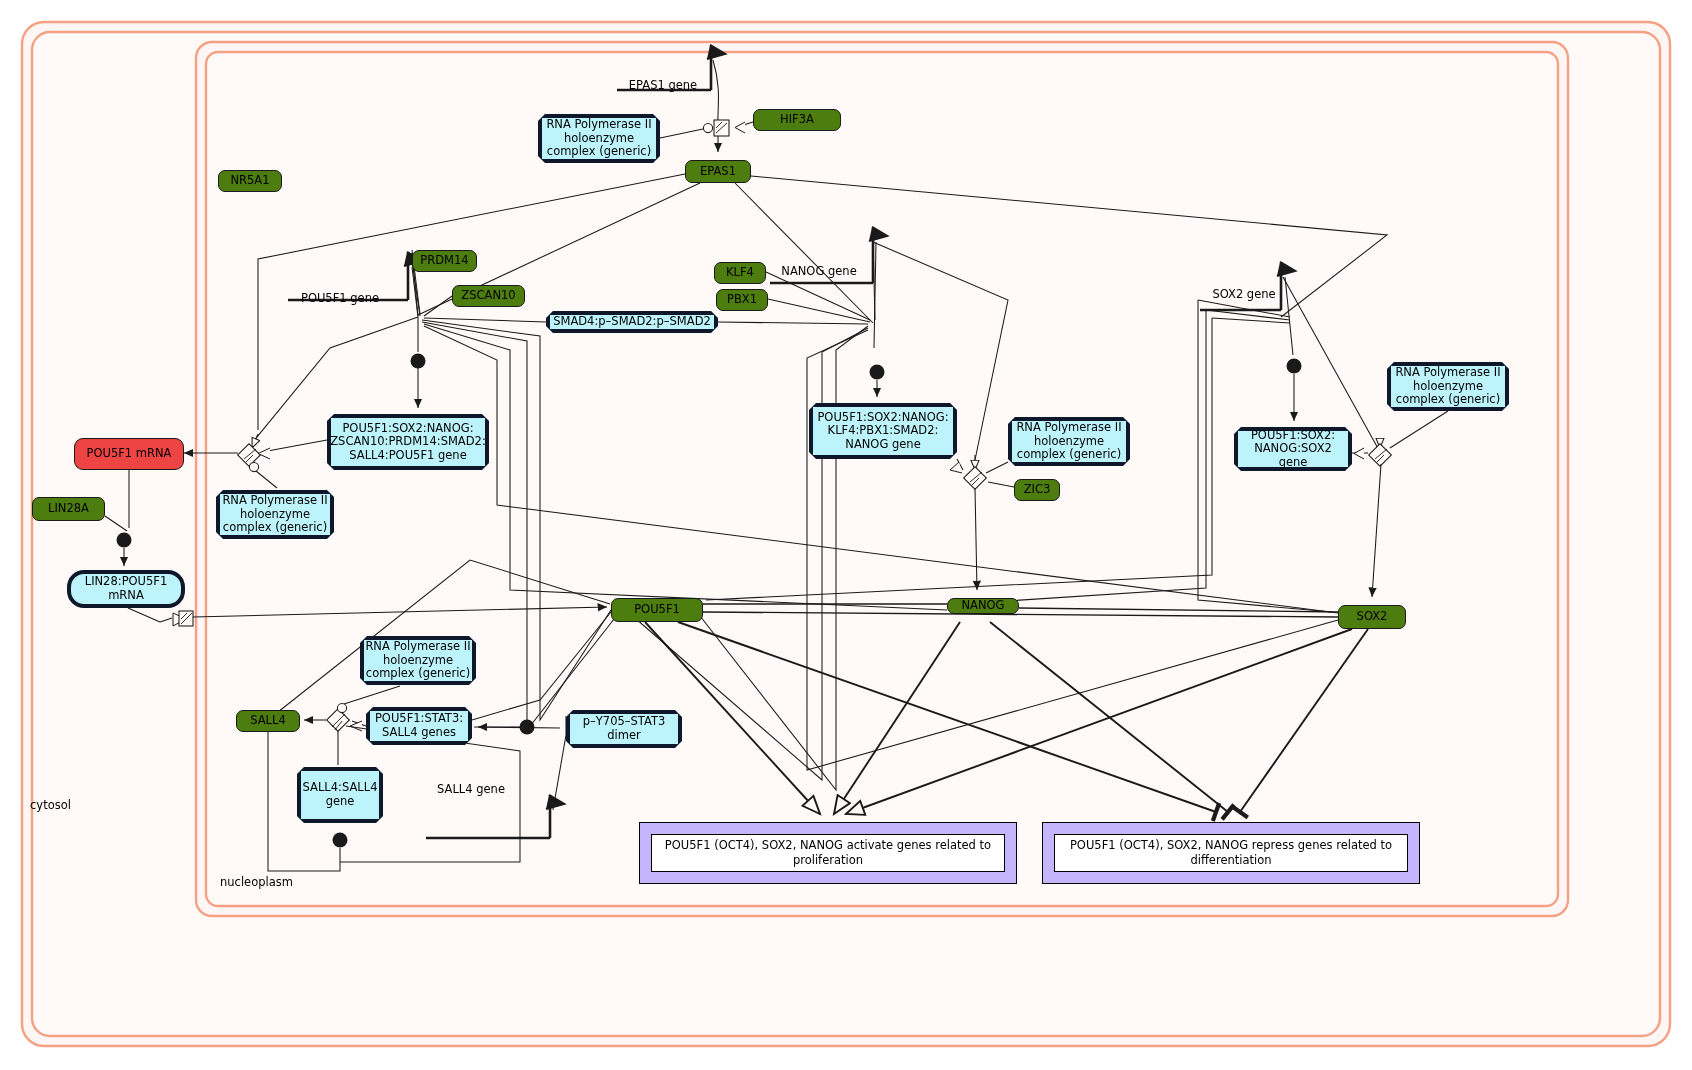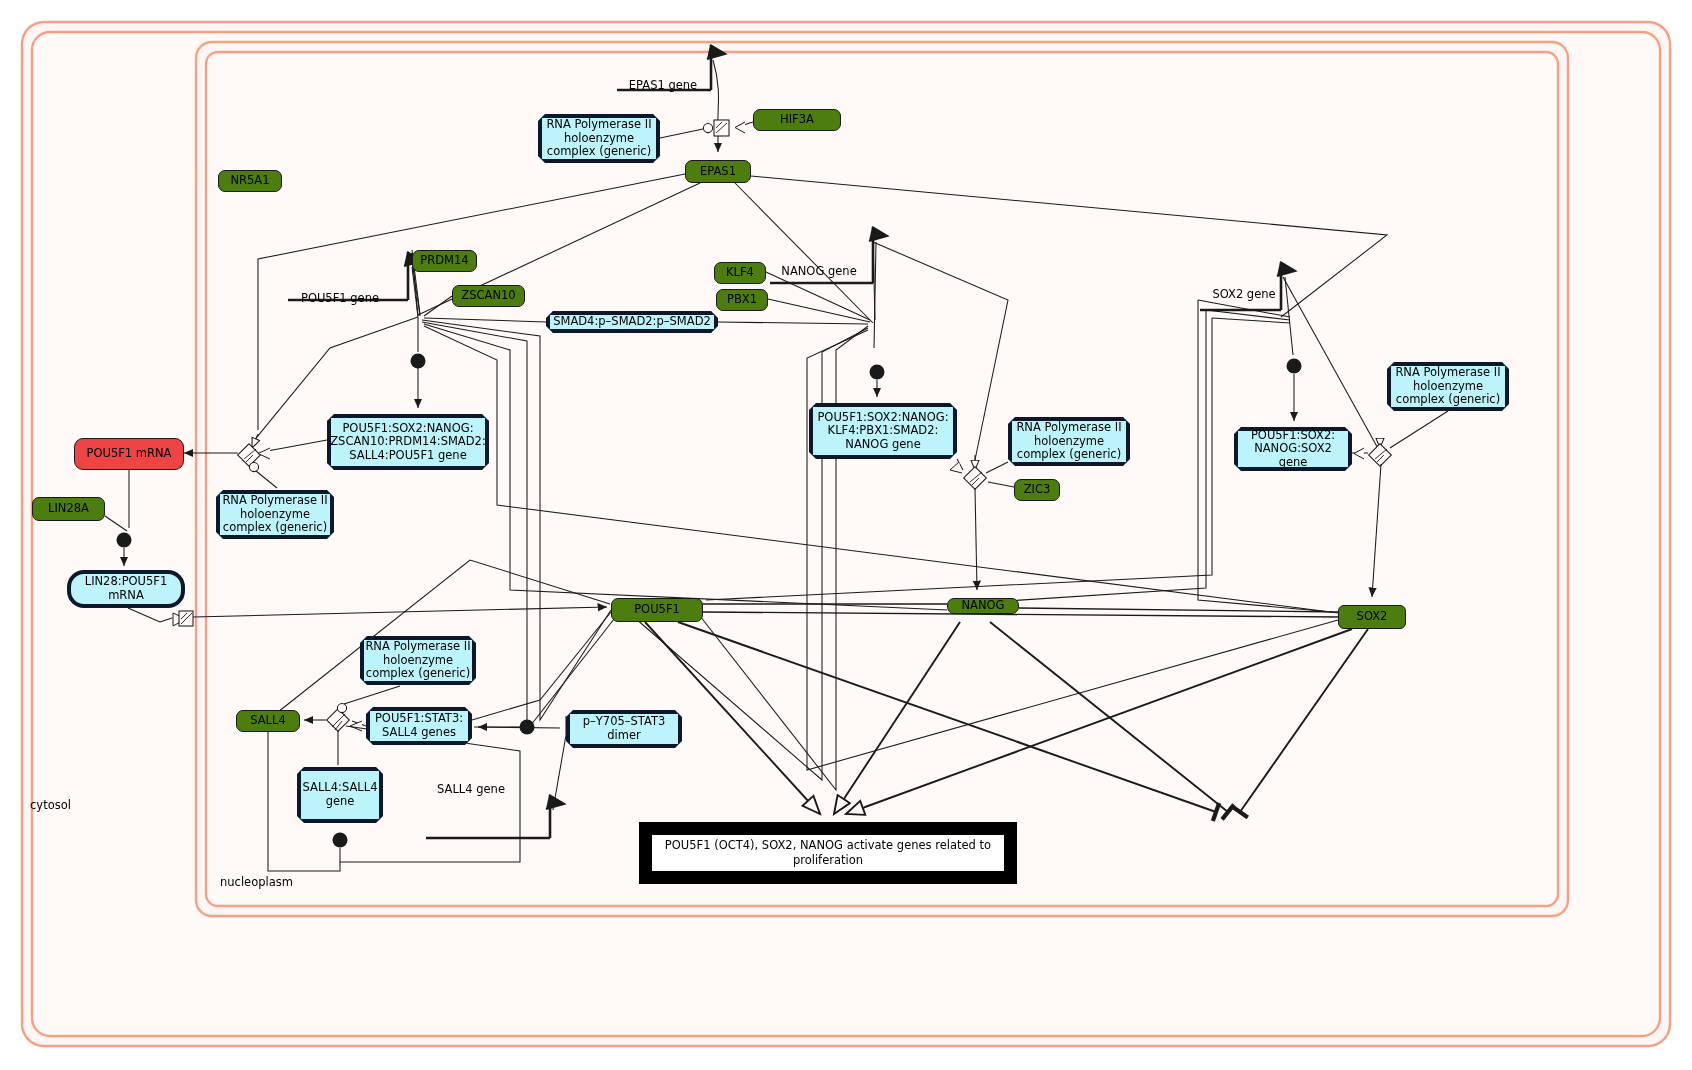--- a/index.html
+++ b/index.html
@@ -7,21 +7,21 @@
   #stage{position:relative;width:1692px;height:1070px;background:#ffffff;overflow:hidden;}
   #svgroot{position:absolute;left:0;top:0;width:1692px;height:1070px;}
   .nd{position:absolute;box-sizing:border-box;display:flex;align-items:center;justify-content:center;text-align:center;
       font-size:11.5px;color:#000;line-height:1.18;white-space:pre-line;}
   .prot{background:#4d7c0f;border:1px solid #1a1a1a;border-radius:7px;}
   .cplx{background:#bdf4fb;border:4px solid #0f172a;}
   .cplx{clip-path:polygon(7px 0,calc(100% - 7px) 0,100% 7px,100% calc(100% - 7px),calc(100% - 7px) 100%,7px 100%,0 calc(100% - 7px),0 7px);}
   .rna{background:#ef4444;border:1px solid #1a1a1a;border-radius:9px;}
   .glab{position:absolute;font-size:11.5px;color:#000;text-align:center;}
   .clab{position:absolute;font-size:11.5px;color:#000;}
-  .obox{position:absolute;background:#000000;border:1.5px solid #000;box-sizing:border-box;padding:11px;}
+  .obox{position:absolute;background:#c4b5fd;border:1.5px solid #000;box-sizing:border-box;padding:11px;}
   .oinner{width:100%;height:100%;background:#ffffff;border:1.5px solid #000;box-sizing:border-box;
           display:flex;align-items:center;justify-content:center;text-align:center;font-size:11.5px;line-height:1.3;padding:4px 10px;}
 </style>
 </head>
 <body>
 
 <div id="stage">
 
   <svg id="svgroot" viewBox="0 0 1692 1070">
     <defs>
@@ -244,30 +244,33 @@
               clip-path:polygon(0 0,100% 0,100% 100%,0 100%);">POU5F1 mRNA</div>
   <div class="nd prot" style="left:32px;top:497px;width:73px;height:24px;">LIN28A</div>
   <div class="nd cplx" style="left:216px;top:490px;width:118px;height:49px;">RNA Polymerase II
 holoenzyme
 complex (generic)</div>
   <div class="nd cplx" style="left:67px;top:570px;width:118px;height:38px;border-radius:17px;">LIN28:POU5F1
 mRNA</div>
 
   <div class="nd prot" style="left:611px;top:598px;width:92px;height:24px;">POU5F1</div>
   <div class="nd prot" style="left:947px;top:598px;width:72px;height:16px;">NANOG</div>
-  <div class="nd prot" style="left:1338px;top:605px;width:68px;height:24px;border-radius:6px;">SOX2</div>
+  <div class="nd prot" style="left:1338px;top:605px;width:68px;height:24px;">SOX2</div>
 
   <div class="nd cplx" style="left:360px;top:636px;width:116px;height:49px;">RNA Polymerase II
 holoenzyme
 complex (generic)</div>
   <div class="nd prot" style="left:236px;top:710px;width:64px;height:22px;">SALL4</div>
   <div class="nd cplx" style="left:366px;top:707px;width:106px;height:38px;">POU5F1:STAT3:
 SALL4 genes</div>
   <div class="nd cplx" style="left:566px;top:710px;width:116px;height:38px;">p–Y705–STAT3
 dimer</div>
   <div class="nd cplx" style="left:297px;top:767px;width:86px;height:56px;">SALL4:SALL4
 gene</div>
 
   <div class="obox" style="left:639px;top:822px;width:378px;height:62px;">
     <div class="oinner">POU5F1 (OCT4), SOX2, NANOG activate genes related to proliferation</div>
   </div>
+  <div class="obox" style="left:1042px;top:822px;width:378px;height:62px;">
+    <div class="oinner">POU5F1 (OCT4), SOX2, NANOG repress genes related to differentiation</div>
+  </div>
 
 </div>
 
 </body></html>

